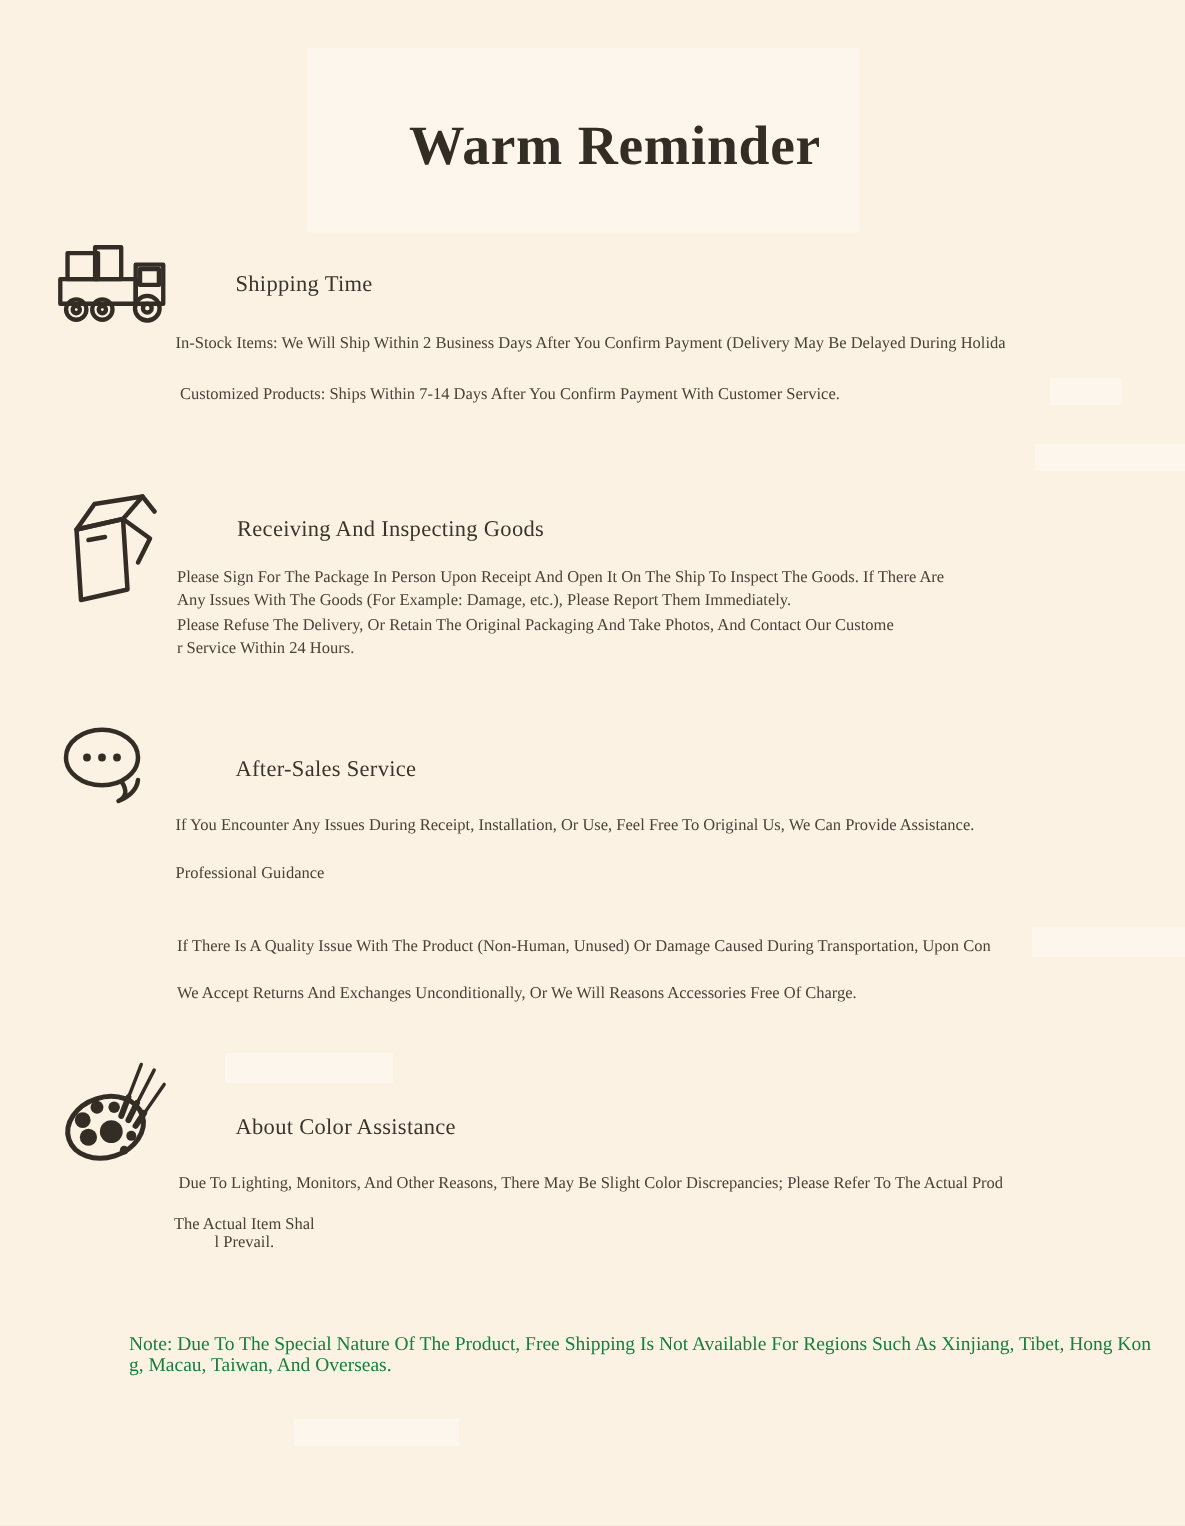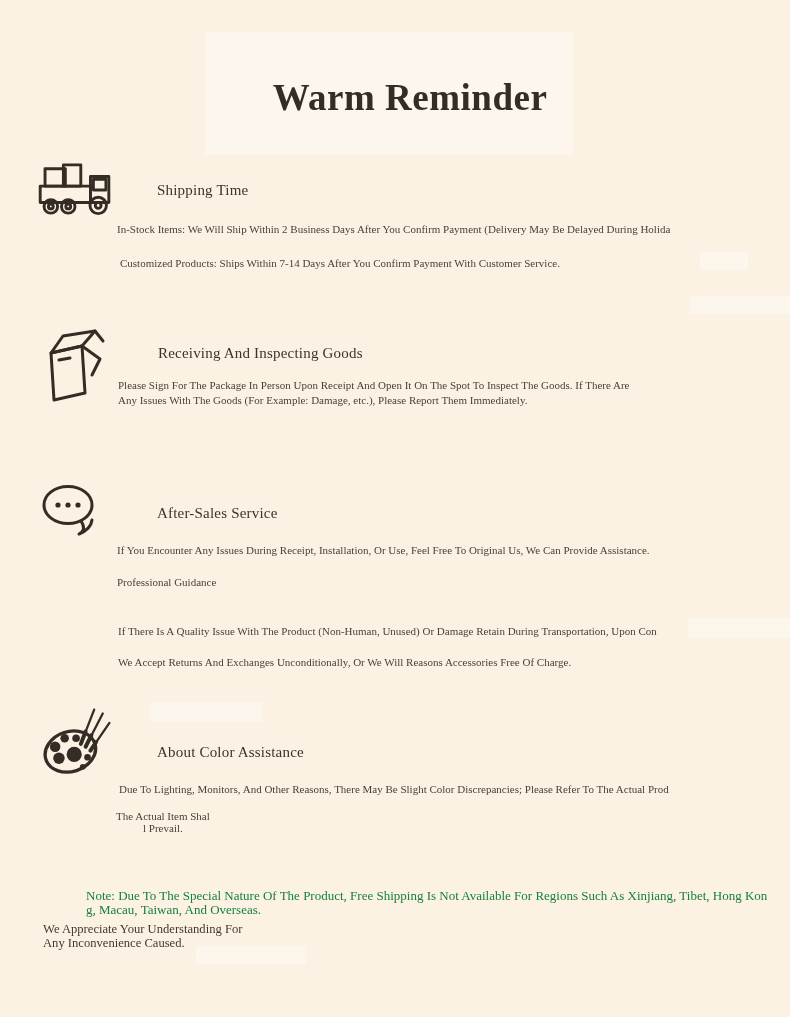--- a/index.html
+++ b/index.html
@@ -85,36 +85,38 @@
   <div class="icon" style="left:38px;top:326px;">
     <svg width="72" height="80" viewBox="0 0 72 80" fill="none" stroke="#332d25" stroke-width="3" stroke-linecap="round" stroke-linejoin="round">
       <path d="M13,27 L44,20 L47,67 L16,74 Z"></path>
       <path d="M13,27 L25,10 L57,5 L44,20 Z"></path>
       <path d="M44,20 L62,33 L54,49"></path>
       <path d="M57,5 L65,15"></path>
       <line x1="21" y1="34" x2="32" y2="32"></line>
     </svg>
   </div>
   <div class="sec-heading" style="left:118px;top:345px;">Receiving And Inspecting Goods</div>
-  <div class="body-line" style="left:118px;top:378px;">Please Sign For The Package In Person Upon Receipt And Open It On The Spot To Inspect The Goods. If There Are
+  <div class="body-line" style="left:118px;top:378px;">Please Sign For The Package In Person Upon Receipt And Open It On The Ship To Inspect The Goods. If There Are
 Any Issues With The Goods (For Example: Damage, etc.), Please Report Them Immediately.</div>
+  <div class="body-line" style="left:118px;top:410px;">Please Refuse The Delivery, Or Retain The Original Packaging And Take Photos, And Contact Our Custome
+r Service Within 24 Hours.</div>
 
   <div class="icon" style="left:40px;top:482px;">
     <svg width="62" height="58" viewBox="0 0 62 58" fill="none" stroke="#332d25" stroke-width="3" stroke-linecap="round" stroke-linejoin="round">
       <ellipse cx="28" cy="23" rx="24" ry="18.5"></ellipse>
       <circle cx="18" cy="23" r="2.6" fill="#332d25" stroke="none"></circle>
       <circle cx="28" cy="23" r="2.6" fill="#332d25" stroke="none"></circle>
       <circle cx="38" cy="23" r="2.6" fill="#332d25" stroke="none"></circle>
       <path d="M41,39 q6,9 -2,13 q12,-5 13,-14"></path>
     </svg>
   </div>
   <div class="sec-heading" style="left:117px;top:505px;">After-Sales Service</div>
   <div class="body-line" style="left:117px;top:543px;">If You Encounter Any Issues During Receipt, Installation, Or Use, Feel Free To Original Us, We Can Provide Assistance.</div>
   <div class="body-line" style="left:117px;top:575px;">Professional Guidance</div>
-  <div class="body-line" style="left:118px;top:624px;">If There Is A Quality Issue With The Product (Non-Human, Unused) Or Damage Retain During Transportation, Upon Con</div>
+  <div class="body-line" style="left:118px;top:624px;">If There Is A Quality Issue With The Product (Non-Human, Unused) Or Damage Caused During Transportation, Upon Con</div>
   <div class="body-line" style="left:118px;top:655px;">We Accept Returns And Exchanges Unconditionally, Or We Will Reasons Accessories Free Of Charge.</div>
 
   <div class="icon" style="left:38px;top:702px;">
     <svg width="80" height="80" viewBox="0 0 84 84" fill="none" stroke="#332d25" stroke-width="3.5" stroke-linecap="round" stroke-linejoin="round">
       <ellipse cx="34" cy="52" rx="27" ry="21" transform="rotate(-18 34 52)"></ellipse>
       <g fill="#332d25" stroke="none">
         <circle cx="18" cy="47" r="5.5"></circle>
         <circle cx="28" cy="38" r="4.5"></circle>
         <circle cx="40" cy="38" r="4"></circle>
         <circle cx="22" cy="59" r="6"></circle>
@@ -134,16 +136,14 @@
       </g>
     </svg>
   </div>
   <div class="sec-heading" style="left:117px;top:744px;">About Color Assistance</div>
   <div class="body-line" style="left:119px;top:782px;">Due To Lighting, Monitors, And Other Reasons, There May Be Slight Color Discrepancies; Please Refer To The Actual Prod</div>
   <div class="body-line tight" style="left:116px;top:810px;text-align:center;">The Actual Item Shal
 l Prevail.</div>
 
   <div class="note-red" style="left:43px;top:889px;">Note: Due To The Special Nature Of The Product, Free Shipping Is Not Available For Regions Such As Xinjiang, Tibet, Hong Kon
 g, Macau, Taiwan, And Overseas.</div>
-  <div class="note-dark" style="left:43px;top:922px;">We Appreciate Your Understanding For
-Any Inconvenience Caused.</div>
 
 </div>
 
 </body></html>

